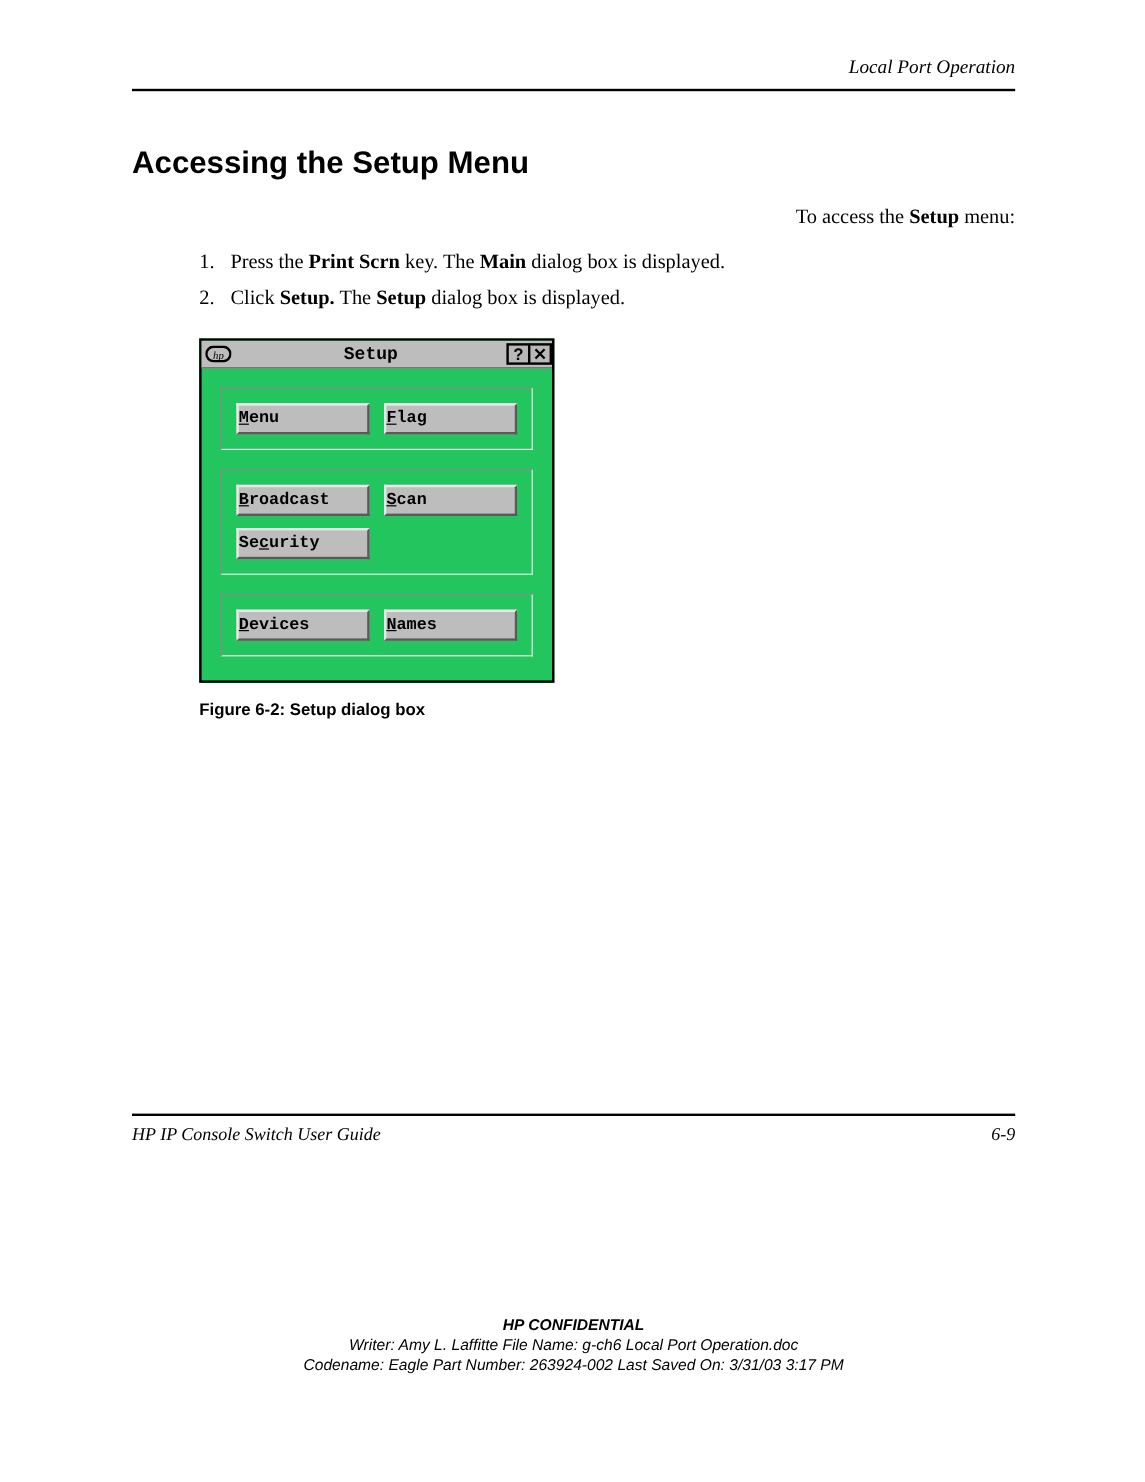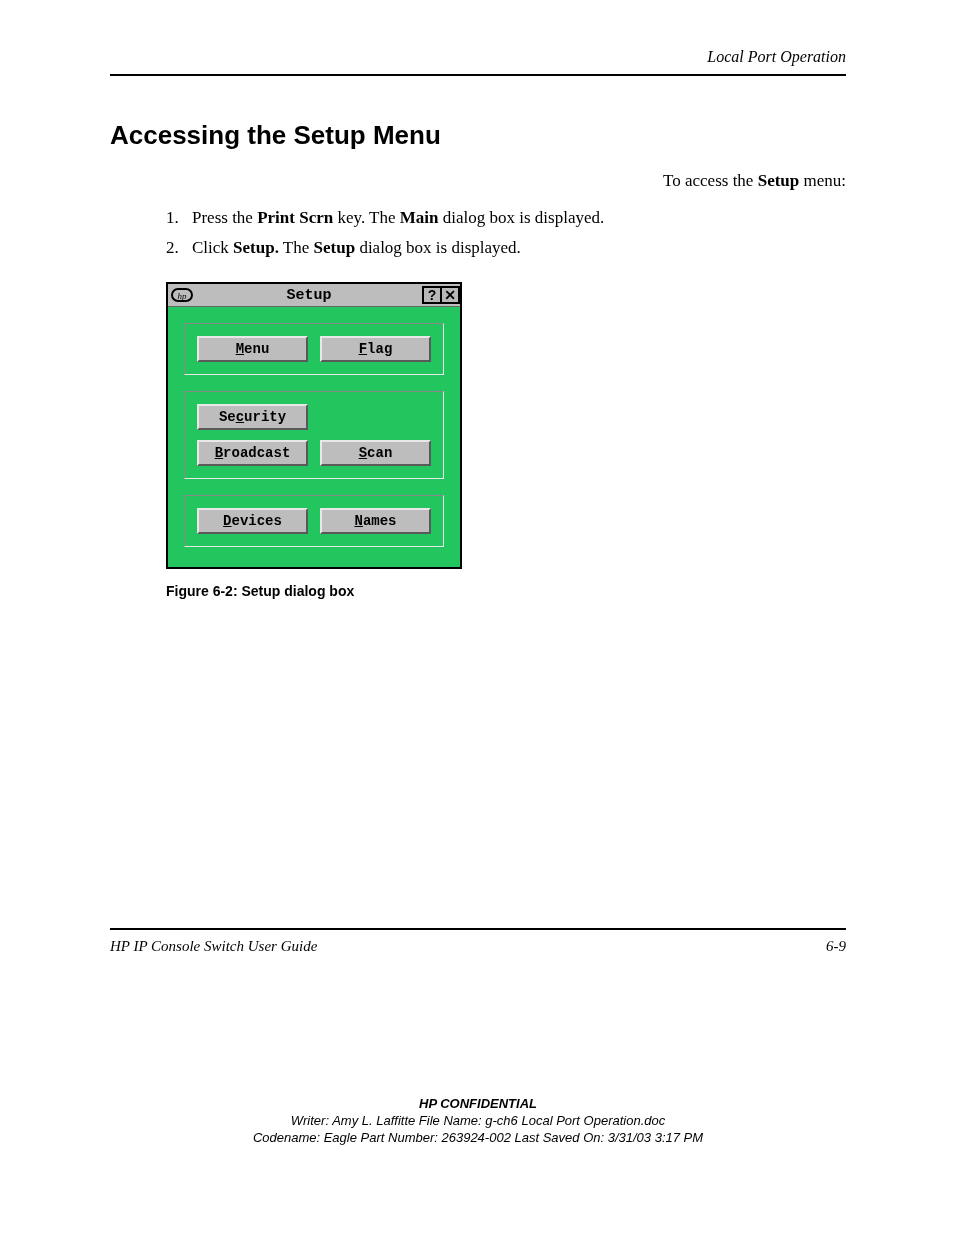--- a/index.html
+++ b/index.html
@@ -129,21 +129,21 @@
     background: #bdbdbd;
     border-top: 2px solid #e8e8e8;
     border-left: 2px solid #e8e8e8;
     border-bottom: 2px solid #5a5a5a;
     border-right: 2px solid #5a5a5a;
     font-family: "Courier New", monospace;
     font-weight: bold;
     font-size: 14px;
     display:flex;
     align-items:center;
-    justify-content:center;
+    justify-content:flex-start;
     box-sizing: border-box;
   }
   .u { text-decoration: underline; }
   .fig-caption {
     font-family: Liberation Sans, sans-serif;
     font-weight: bold;
     font-size: 14px;
     margin-left: 56px;
     margin-top: 14px;
   }
@@ -232,30 +232,30 @@
               <span><span class="u">M</span><span>enu</span></span>
             </div>
             <div class="dlg-btn">
               <span><span class="u">F</span><span>lag</span></span>
             </div>
           </div>
         </div>
 
         <div class="panel">
           <div class="btn-row">
+            <div class="dlg-btn">
+              <span><span class="u">B</span><span>roadcast</span></span>
+            </div>
+            <div class="dlg-btn">
+              <span><span class="u">S</span><span>can</span></span>
+            </div>
+          </div>
+          <div class="btn-row">
             <div class="dlg-btn" style="flex:0 0 calc(50% - 6px);">
               <span><span>Se</span><span class="u">c</span><span>urity</span></span>
-            </div>
-          </div>
-          <div class="btn-row">
-            <div class="dlg-btn">
-              <span><span class="u">B</span><span>roadcast</span></span>
-            </div>
-            <div class="dlg-btn">
-              <span><span class="u">S</span><span>can</span></span>
             </div>
           </div>
         </div>
 
         <div class="panel">
           <div class="btn-row">
             <div class="dlg-btn">
               <span><span class="u">D</span><span>evices</span></span>
             </div>
             <div class="dlg-btn">

